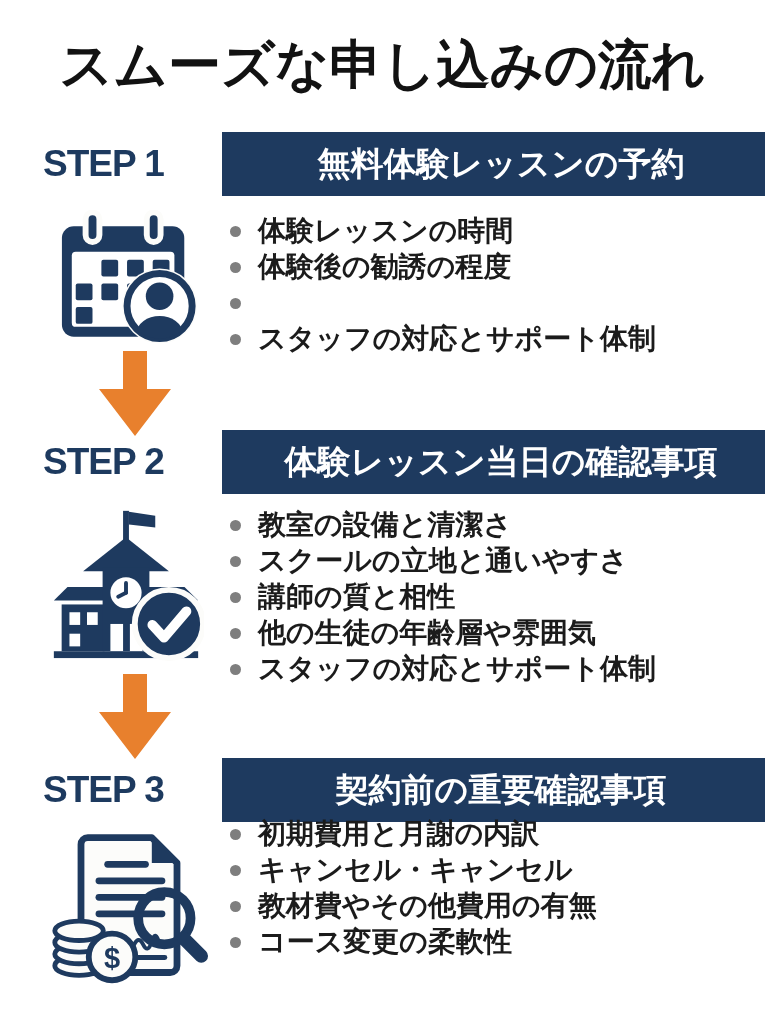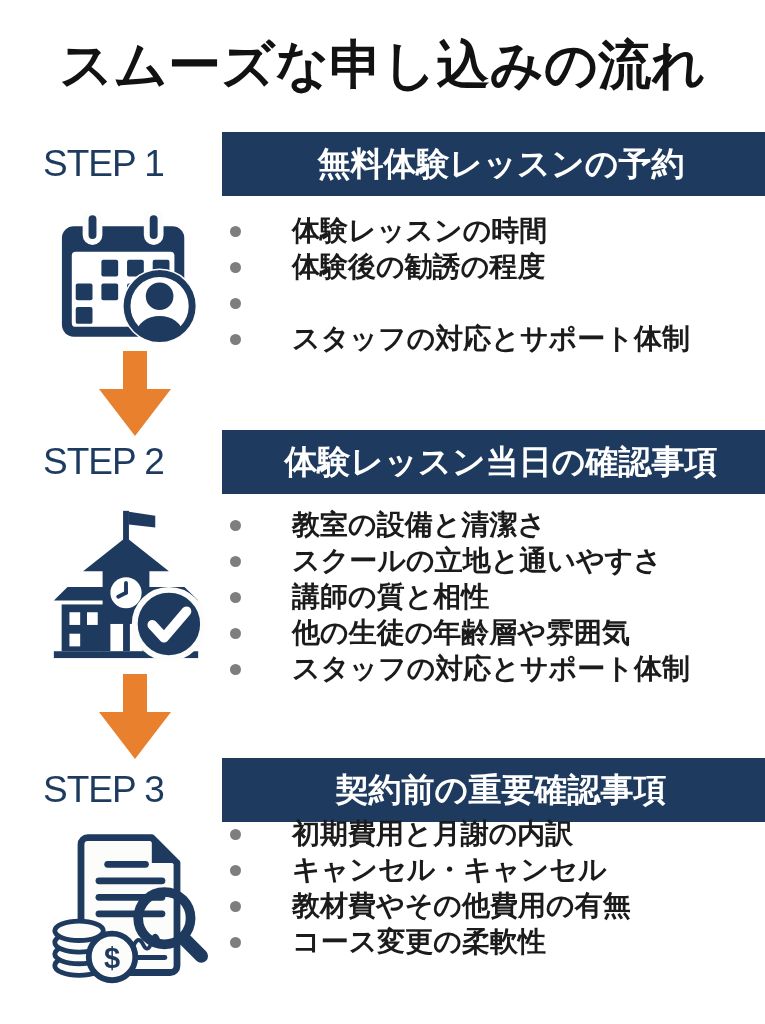--- a/index.html
+++ b/index.html
@@ -14,39 +14,38 @@
   .page-title{
     position:absolute;top:30px;left:0;width:765px;
     text-align:center;
     font-size:53px;font-weight:900;color:#121212;
     letter-spacing:0px;
   }
   .step-row{position:absolute;left:0;width:765px;height:64px;}
   .step-label{
     position:absolute;left:43px;top:0;height:64px;
     display:flex;align-items:center;
-    font-size:37px;font-weight:400;color:#1d3a5f;
+    font-size:37px;font-weight:700;color:#1d3a5f;
     letter-spacing:-1px;
   }
   .step-bar{
     position:absolute;left:222px;top:0;width:558px;height:64px;
     background:#1e3a5f;
     display:flex;align-items:center;justify-content:center;
     color:#ffffff;font-size:33px;font-weight:800;
     letter-spacing:0px;
   }
   .icon-box{position:absolute;line-height:0;}
   .bullet-list{
     position:absolute;left:230px;
     list-style:none;margin:0;padding:0;
   }
   .bullet-item{
     display:flex;align-items:center;
     height:36px;
-    gap:34px;
   }
   .bullet-dot{
     width:11px;height:11px;border-radius:50%;
     background:#7e7e7e;flex:0 0 auto;
     margin-right:17px;
   }
   .bullet-text{
     font-size:28px;font-weight:800;color:#1b1b1b;
     white-space:nowrap;letter-spacing:0px;
   }

